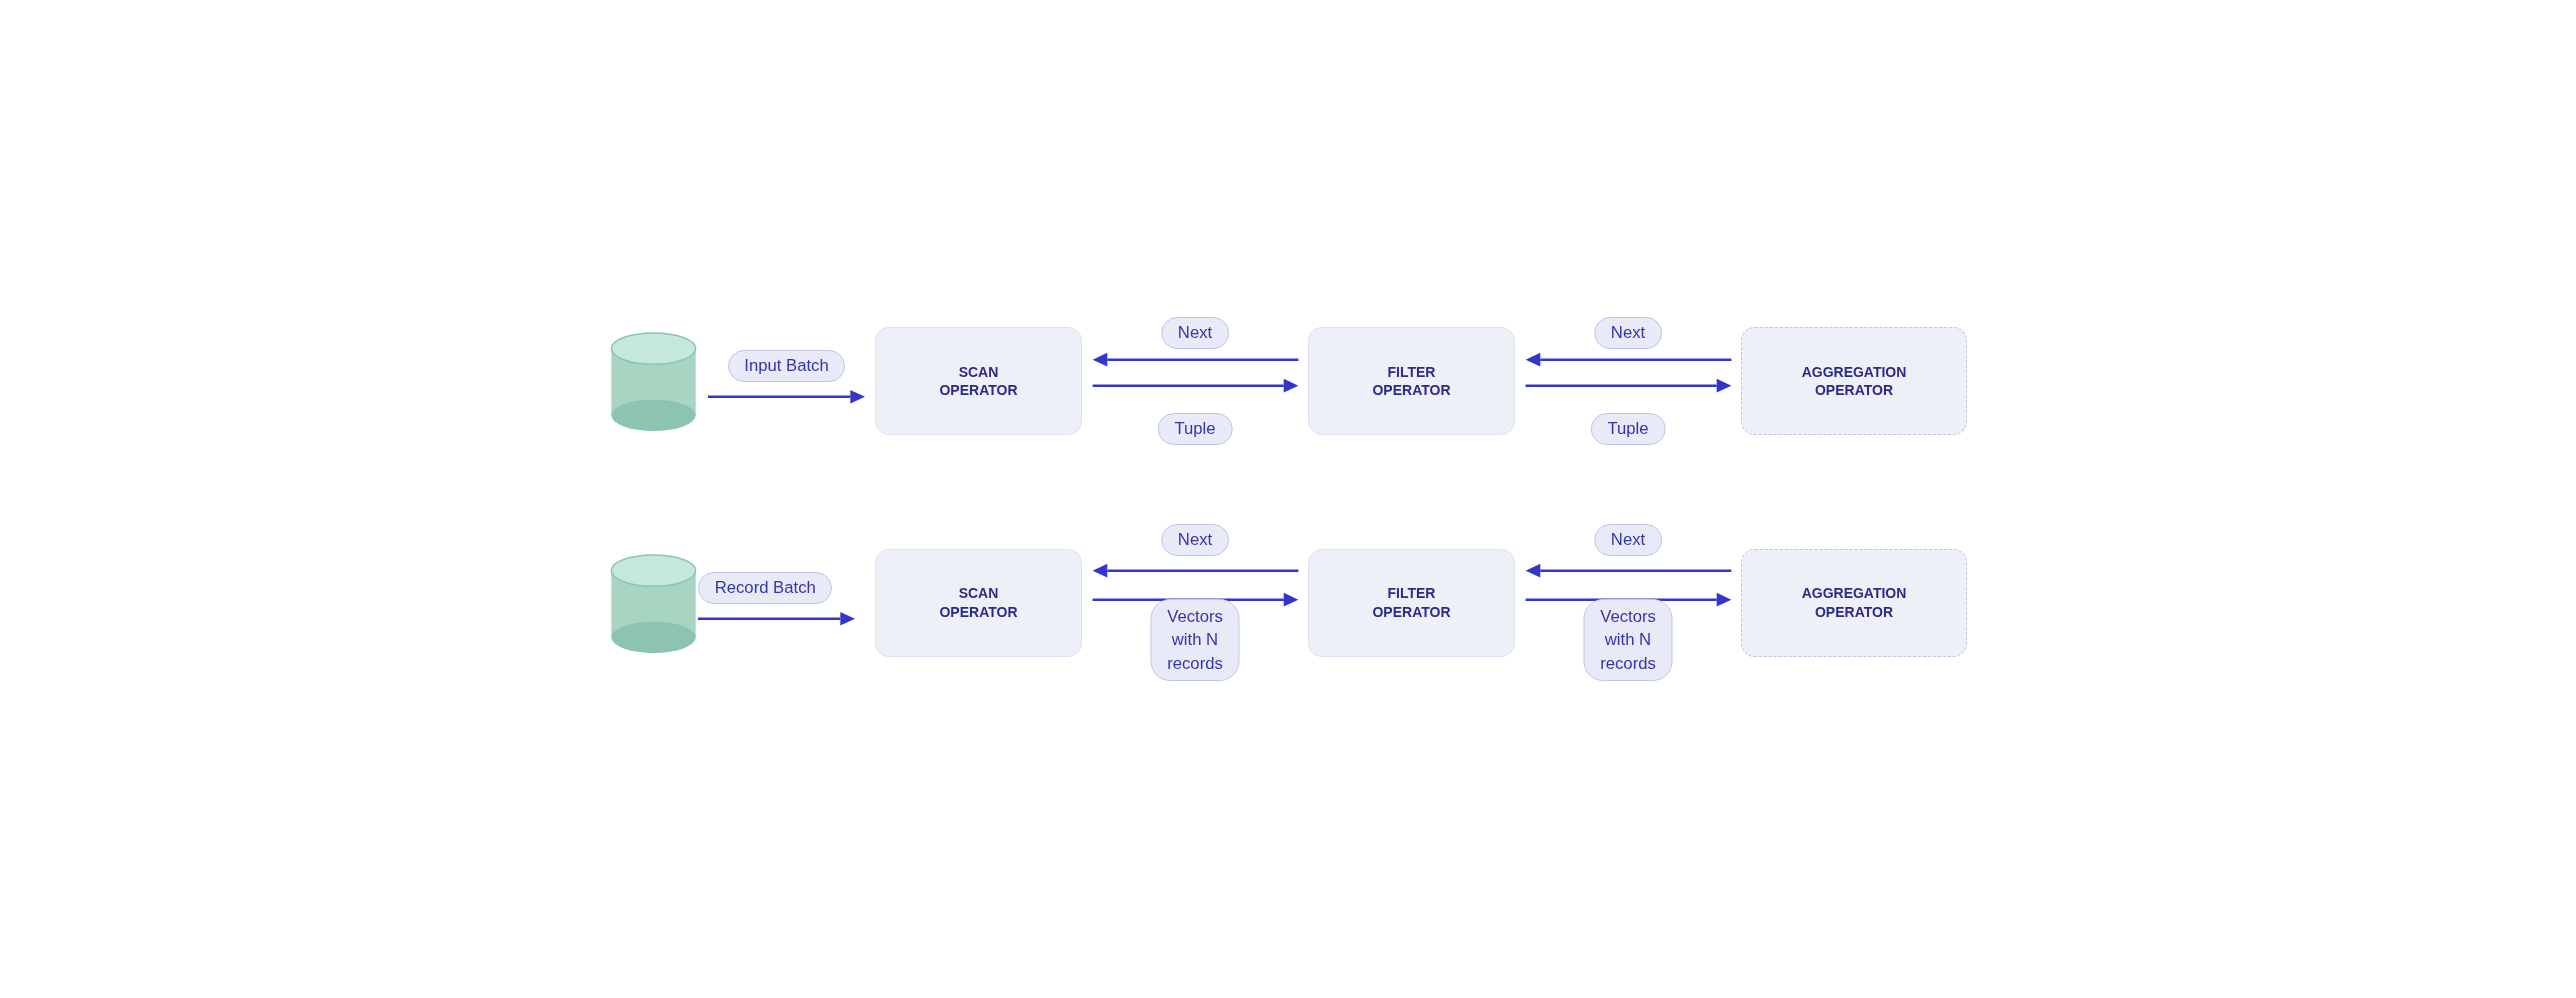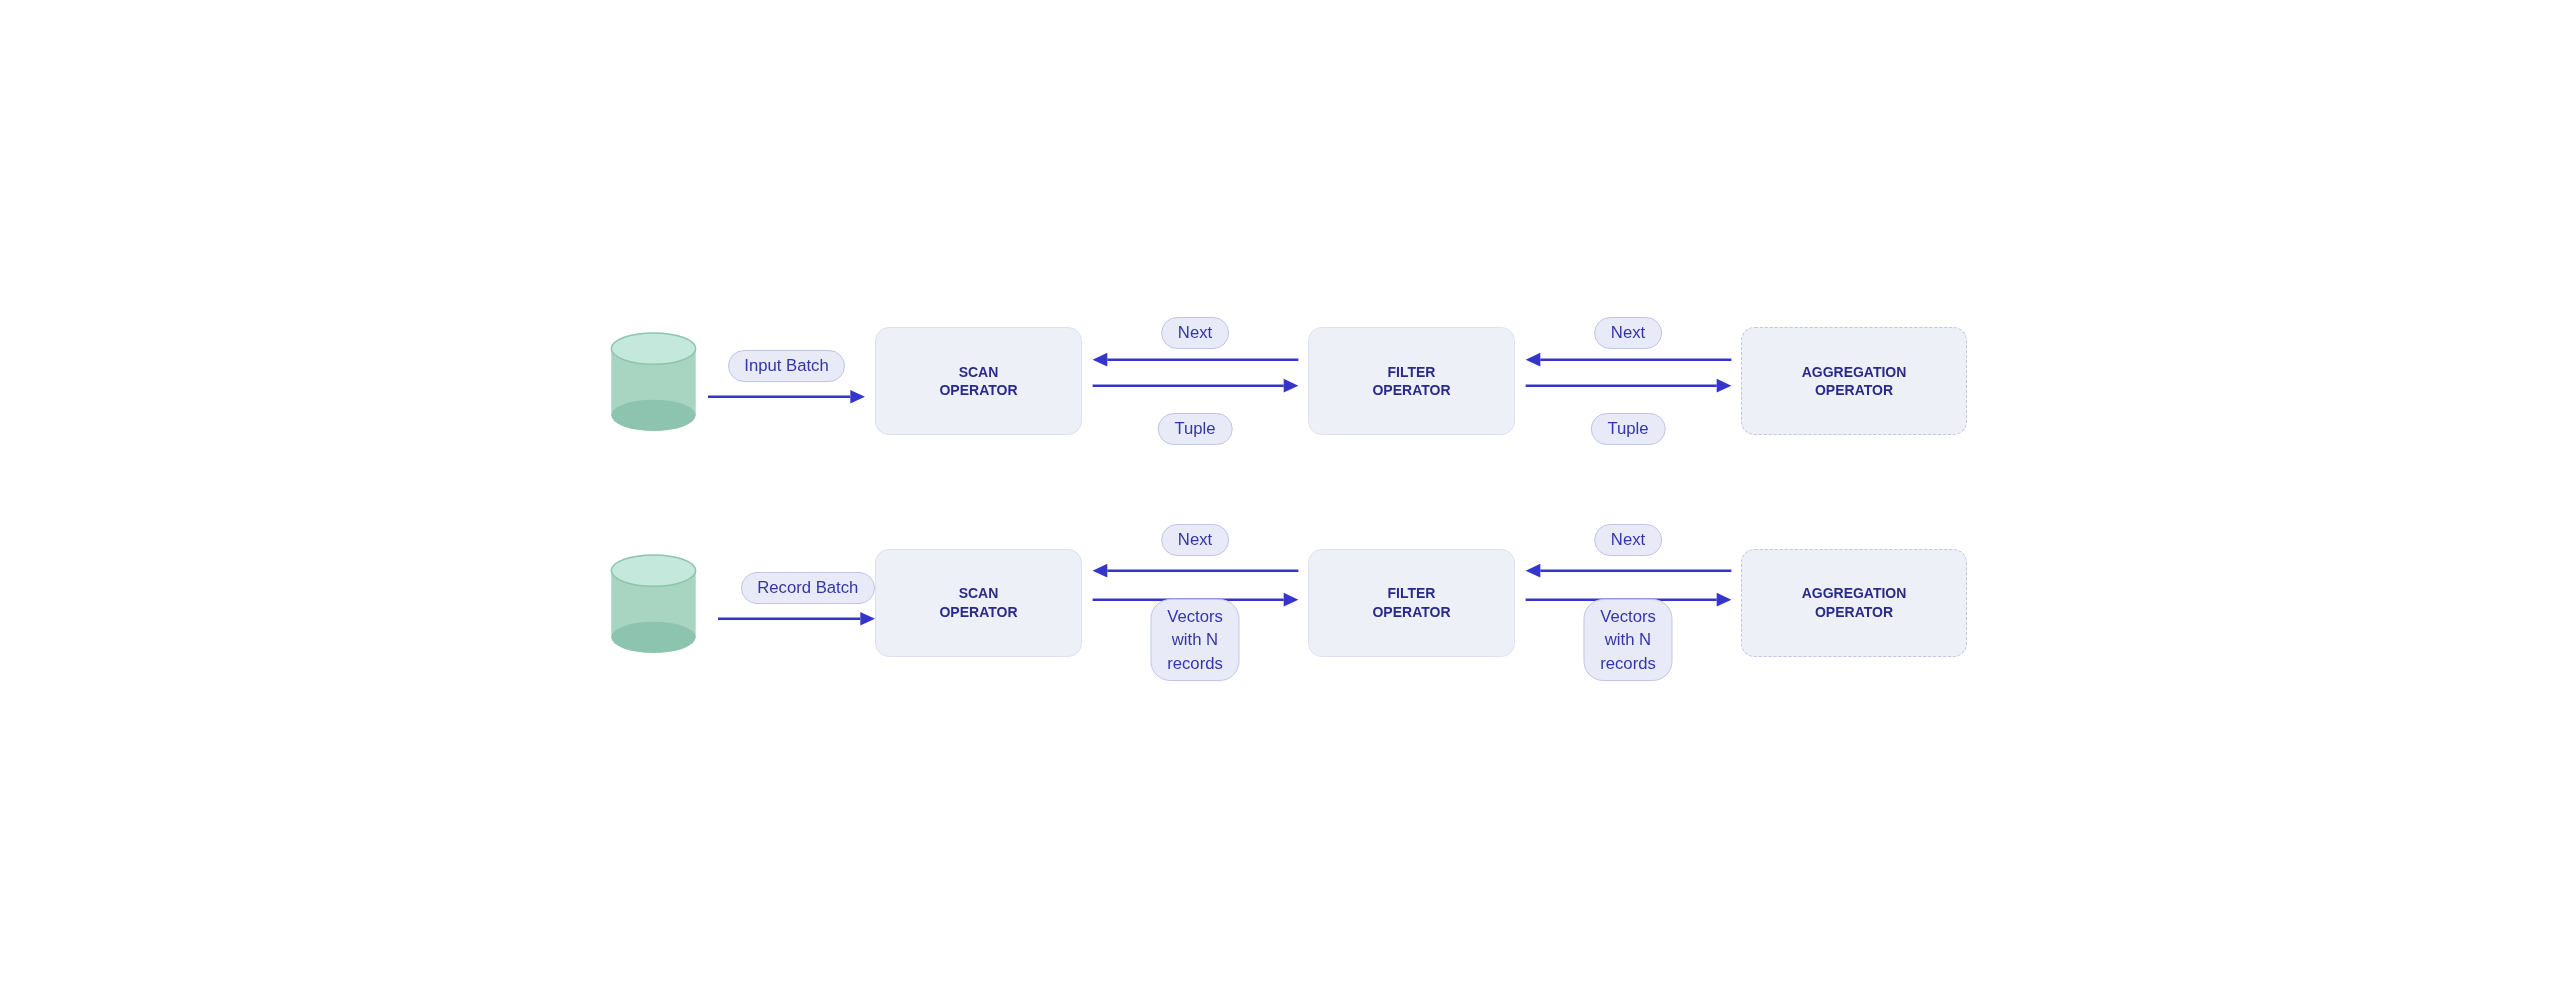--- a/index.html
+++ b/index.html
@@ -186,21 +186,21 @@
       <svg width="89" height="106" viewBox="0 0 90 108">
         <ellipse cx="45" cy="22" rx="43" ry="16" fill="#b8ddd0"></ellipse>
         <rect x="2" y="22" width="86" height="68" fill="#a8d5c2"></rect>
         <ellipse cx="45" cy="90" rx="43" ry="16" fill="#8cc4b0"></ellipse>
         <ellipse cx="45" cy="22" rx="43" ry="16" fill="#c5e8dc"></ellipse>
         <ellipse cx="45" cy="22" rx="43" ry="16" fill="none" stroke="#8cc4b0" stroke-width="1.5"></ellipse>
       </svg>
     </div>
   </div>
 
-  <div class="input-label-connector" style="width:177px; align-items:flex-end; justify-content:center;">
+  <div class="input-label-connector" style="width:177px; align-items:flex-start; justify-content:center;">
     <div class="input-batch-label">Record Batch</div>
     <svg width="157" height="29.5" viewBox="0 0 160 30" class="arrow-svg">
       <line x1="0" y1="15" x2="145" y2="15" stroke="#3535cc" stroke-width="2.5"></line>
       <polygon points="145,8 160,15 145,22" fill="#3535cc"></polygon>
     </svg>
   </div>
 
   <div class="operator-box" style="width:207px; height:108px; display:flex; align-items:center; justify-content:center;">
     <div class="label">
       <span>SCAN</span><br><span>OPERATOR</span>

